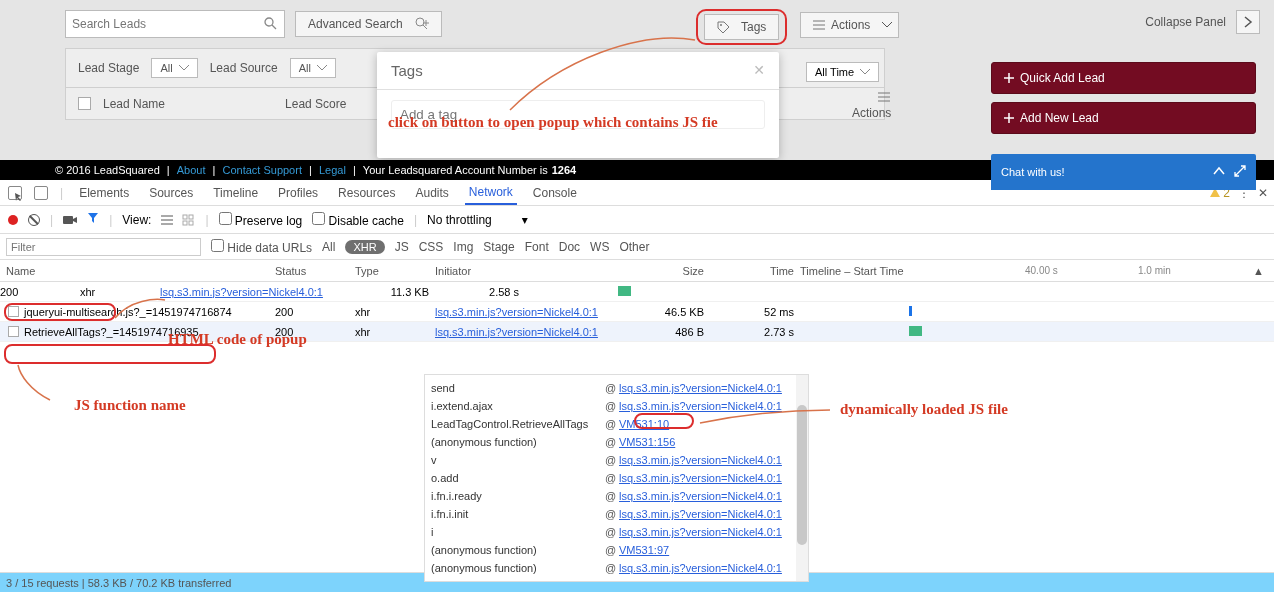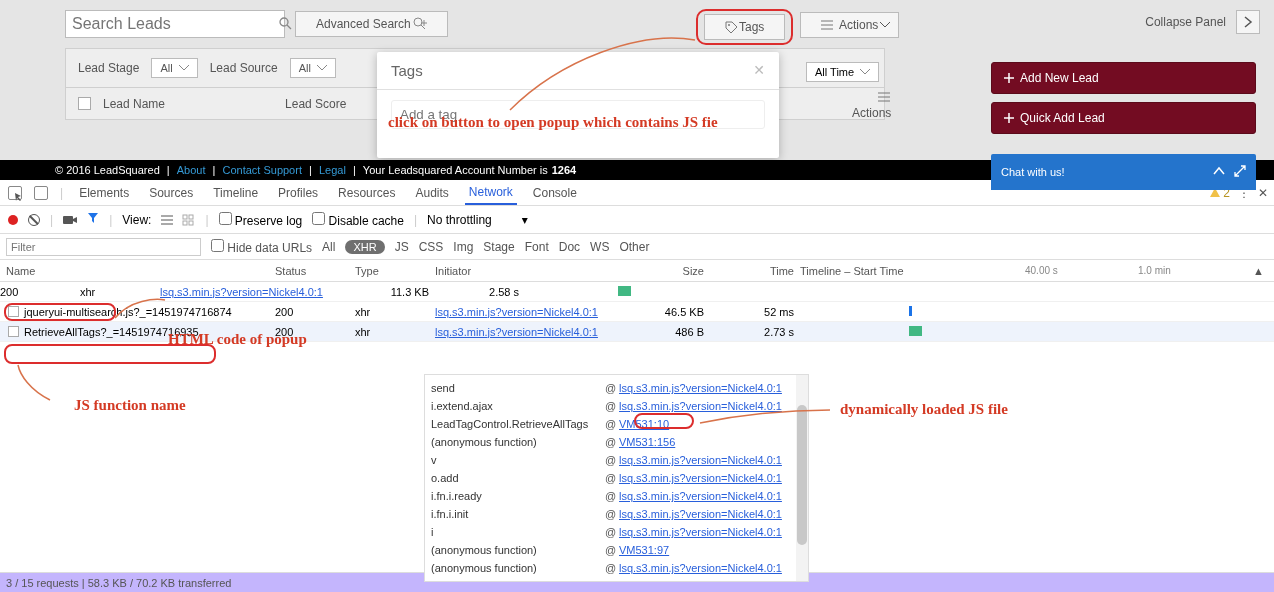--- a/index.html
+++ b/index.html
@@ -4,23 +4,23 @@
 <style>
   * { box-sizing: border-box; margin: 0; padding: 0; }
   body { font-family: Arial, Helvetica, sans-serif; font-size: 12px; width: 1274px; height: 592px; overflow: hidden; background: #fff; position: relative; }
   a { color: #285fdb; text-decoration: underline; cursor: pointer; }
 
   
   .app { width: 100%; }
   .top-bg { background: #e5e5e5; padding-top: 10px; height: 160px; position: relative; }
   .toolbar-row { display: flex; align-items: center; gap: 10px; padding: 0 15px 10px 65px; }
   .search-box { display: flex; border: 1px solid #bbb; background: #fff; height: 28px; width: 220px; align-items: center; padding: 0 6px; color: #777; }
-  .search-box input { border: none; flex: 1; outline: none; font-size: 16px; }
+  .search-box input { border: none; flex: 1; outline: none; font-size: 12px; }
   .mag { width: 14px; height: 14px; }
-  .toolbar-btn { display: inline-flex; align-items: center; gap: 2px; padding: 5px 20px; border: 1px solid #bbb; background: #f5f5f5; color: #555; }
+  .toolbar-btn { display: inline-flex; align-items: center; gap: 12px; padding: 5px 12px; border: 1px solid #bbb; background: #f5f5f5; color: #555; }
   .red-ring { border: 2.5px solid #dc2d2d; border-radius: 10px; padding: 3px 6px; }
   .chev { width: 10px; height: 6px; }
 
   .collapse-wrap { position: absolute; right: 14px; top: 10px; display: flex; align-items: center; gap: 10px; color: #555; }
   .collapse-btn { border: 1px solid #bbb; background: #f5f5f5; width: 24px; height: 24px; display: flex; align-items: center; justify-content: center; }
 
   .panel-row { background: #eee; border: 1px solid #cfcfcf; margin: 0 15px 0 65px; height: 40px; display: flex; align-items: center; padding: 0 12px; gap: 12px; color: #555; width: 820px; }
   .select-like { border: 1px solid #bbb; background: #fff; padding: 3px 8px; display: inline-flex; align-items: center; gap: 6px; font-size: 11px; }
 
   .time-wrap { position: absolute; left: 806px; top: 62px; }
@@ -84,21 +84,21 @@
   .tl-bar { height: 10px; position: absolute; top: 4px; }
 
   .stack-panel { position: absolute; left: 424px; top: 374px; width: 385px; height: 208px; background: #fff; border: 1px solid #ddd; z-index: 20; padding: 4px 0; font-size: 11px; overflow: hidden; }
   .stack-panel .sb { position: absolute; right: 0; top: 0; width: 12px; height: 100%; background: #f3f3f3; }
   .stack-panel .sb-thumb { position: absolute; right: 1px; top: 30px; width: 10px; height: 140px; background: #c8c8c8; border-radius: 5px; }
   .stk-row { display: flex; height: 18px; align-items: center; }
   .stk-fn { width: 180px; padding-left: 6px; color: #333; }
   .stk-at { width: 14px; color: #555; }
   .stk-loc { }
 
-  .dt-footer { position: absolute; bottom: 0; left: 0; width: 100%; height: 20px; border-top: 1px solid #ddd; padding: 2px 6px; font-size: 11px; color: #555; background: #c4b5fd; display: flex; align-items: center; }
+  .dt-footer { position: absolute; bottom: 0; left: 0; width: 100%; height: 20px; border-top: 1px solid #ddd; padding: 2px 6px; font-size: 11px; color: #555; background: #7dd3fc; display: flex; align-items: center; }
 
   .dt-area { position: relative; }
 
   svg { overflow: visible; }
 </style>
 </head>
 <body>
 
 <div class="app">
 
@@ -195,28 +195,28 @@
       <span style="margin-left:-108px;">Lead Name</span>
       <span>Lead Score</span>
     </div>
 
     <div class="side-buttons">
       <div class="red-btn">
         <svg width="10" height="10">
             <line x1="5" y1="0" x2="5" y2="10" stroke="#fff" stroke-width="1.5"></line>
             <line x1="0" y1="5" x2="10" y2="5" stroke="#fff" stroke-width="1.5"></line>
           </svg>
-        <span>Add New Lead</span>
+        <span>Quick Add Lead</span>
       </div>
       <div class="red-btn">
         <svg width="10" height="10">
             <line x1="5" y1="0" x2="5" y2="10" stroke="#fff" stroke-width="1.5"></line>
             <line x1="0" y1="5" x2="10" y2="5" stroke="#fff" stroke-width="1.5"></line>
           </svg>
-        <span>Quick Add Lead</span>
+        <span>Add New Lead</span>
       </div>
     </div>
 
     <div class="popup">
       <div class="popup-head">
         <span>Tags</span>
         <span class="popup-close">✕</span>
       </div>
       <div class="popup-sep"></div>
       <input class="popup-input" placeholder="Add a tag" style="">

